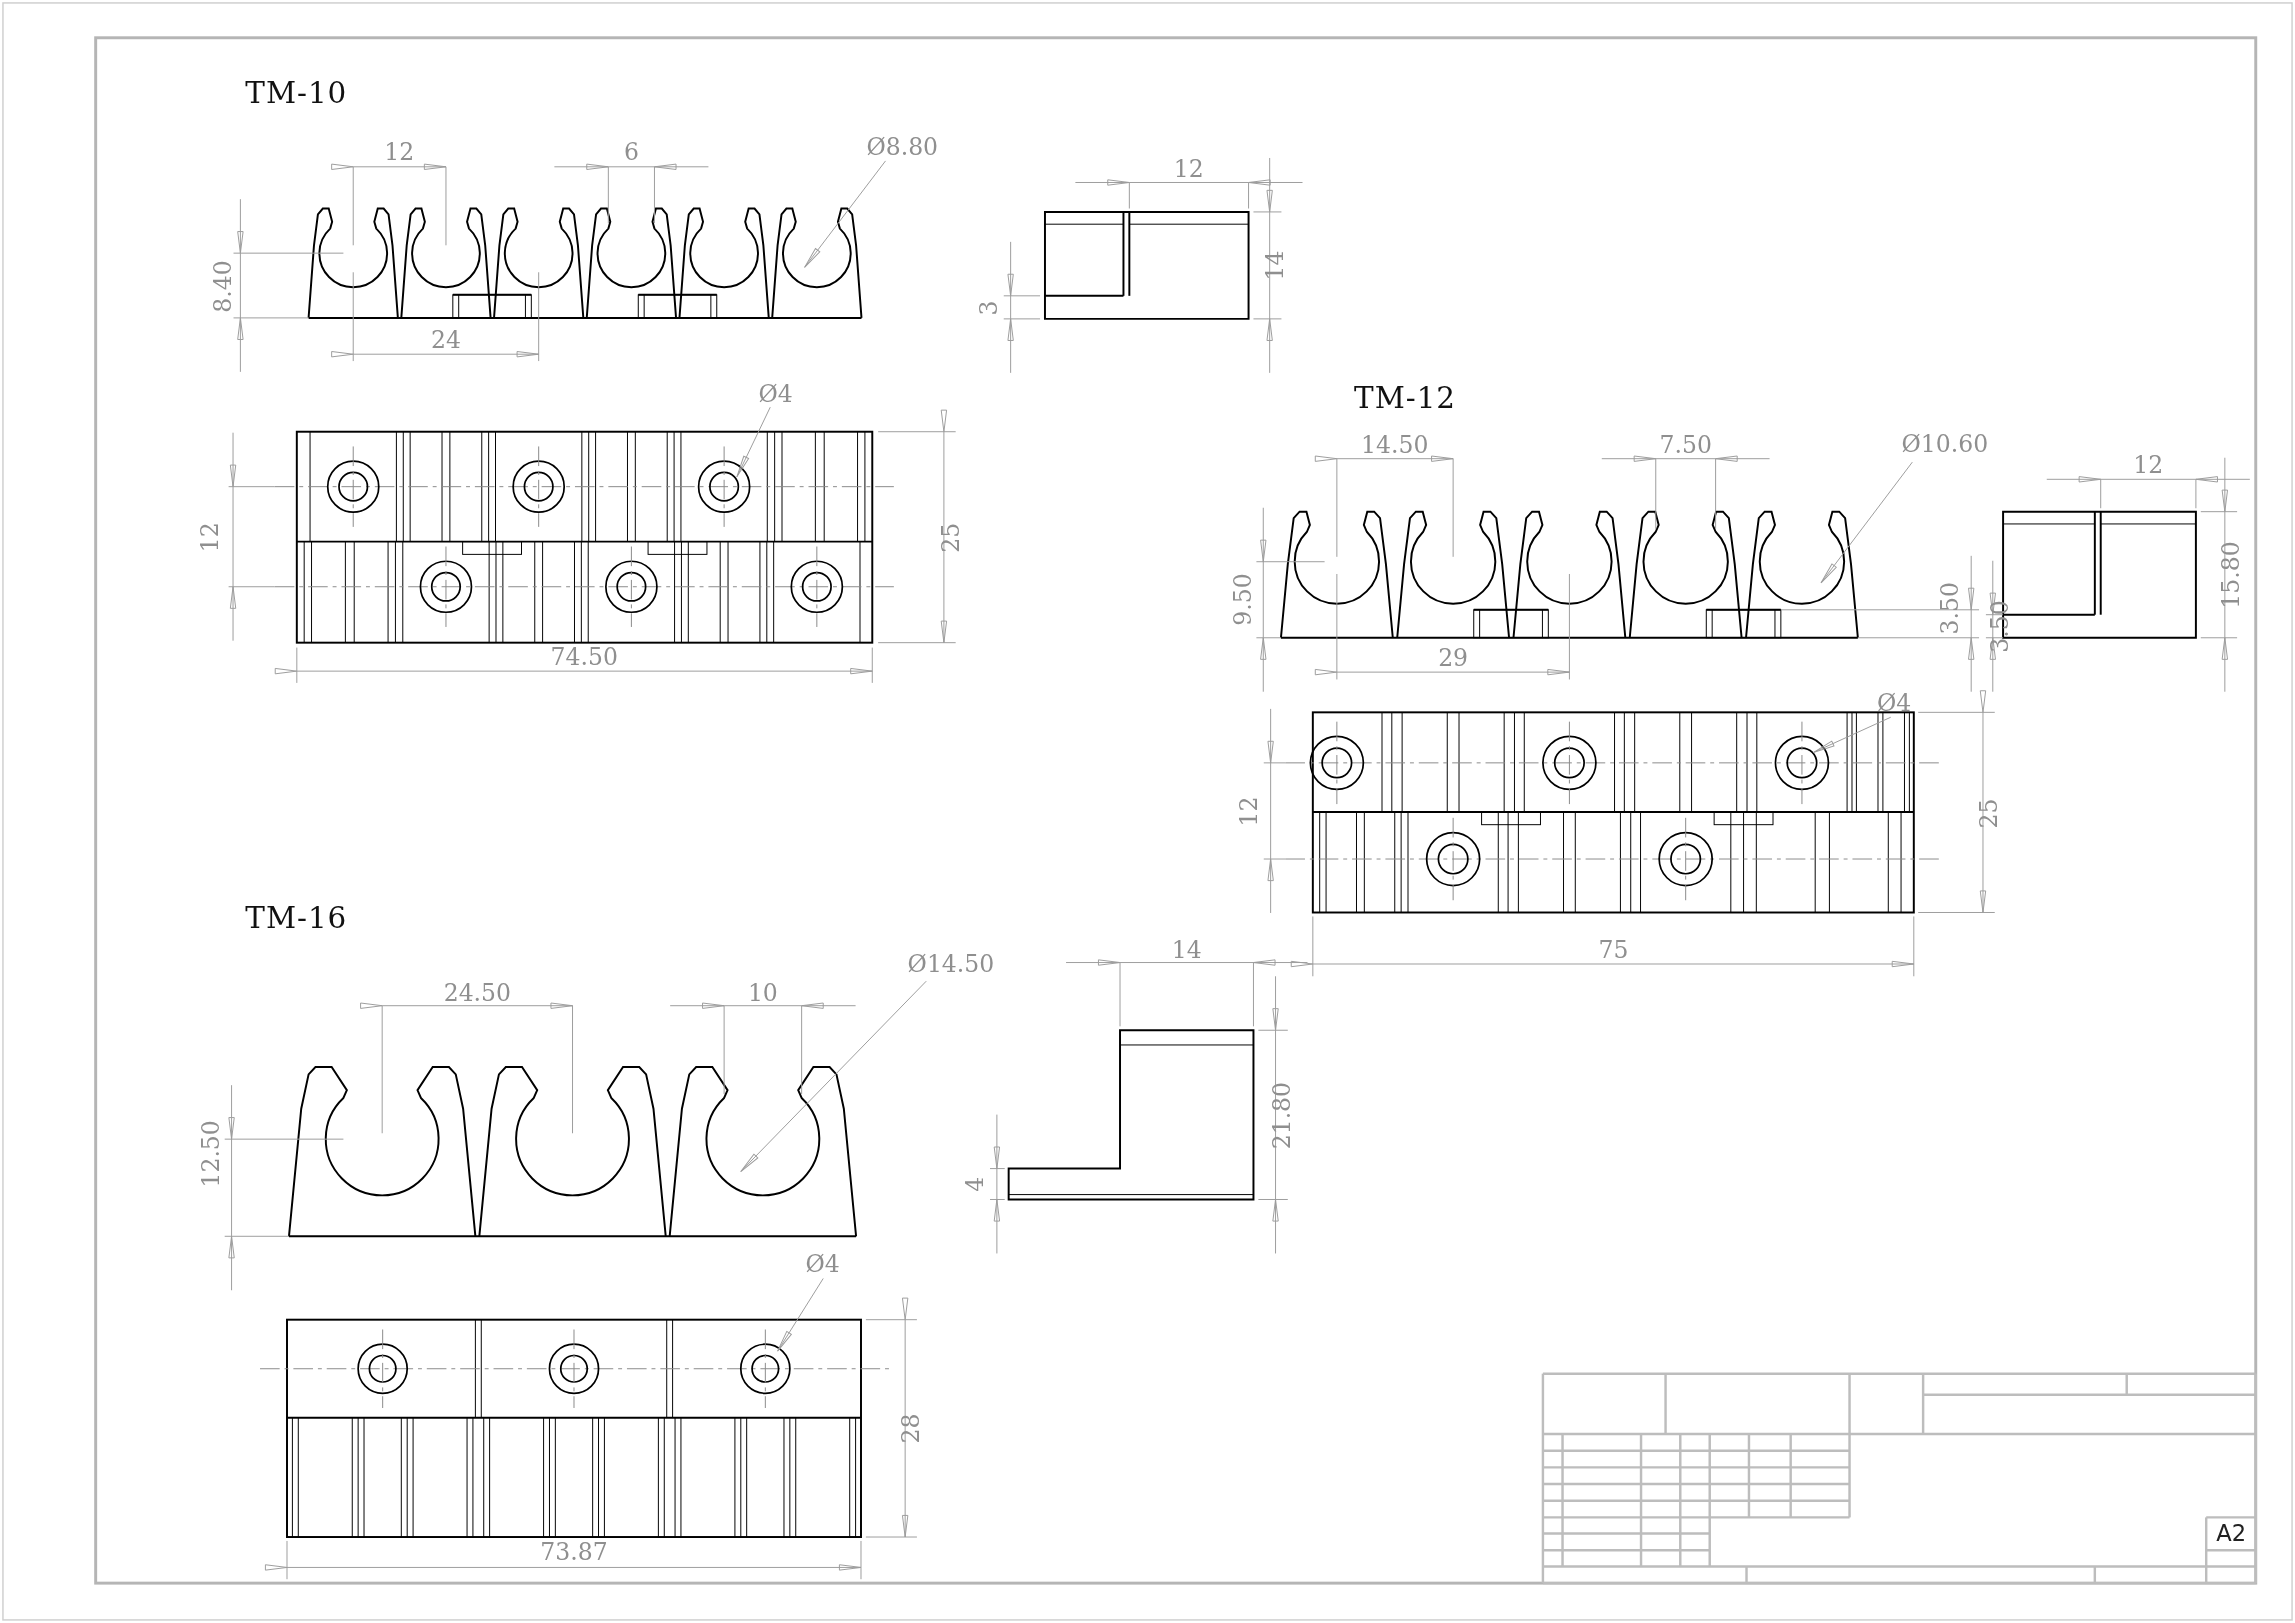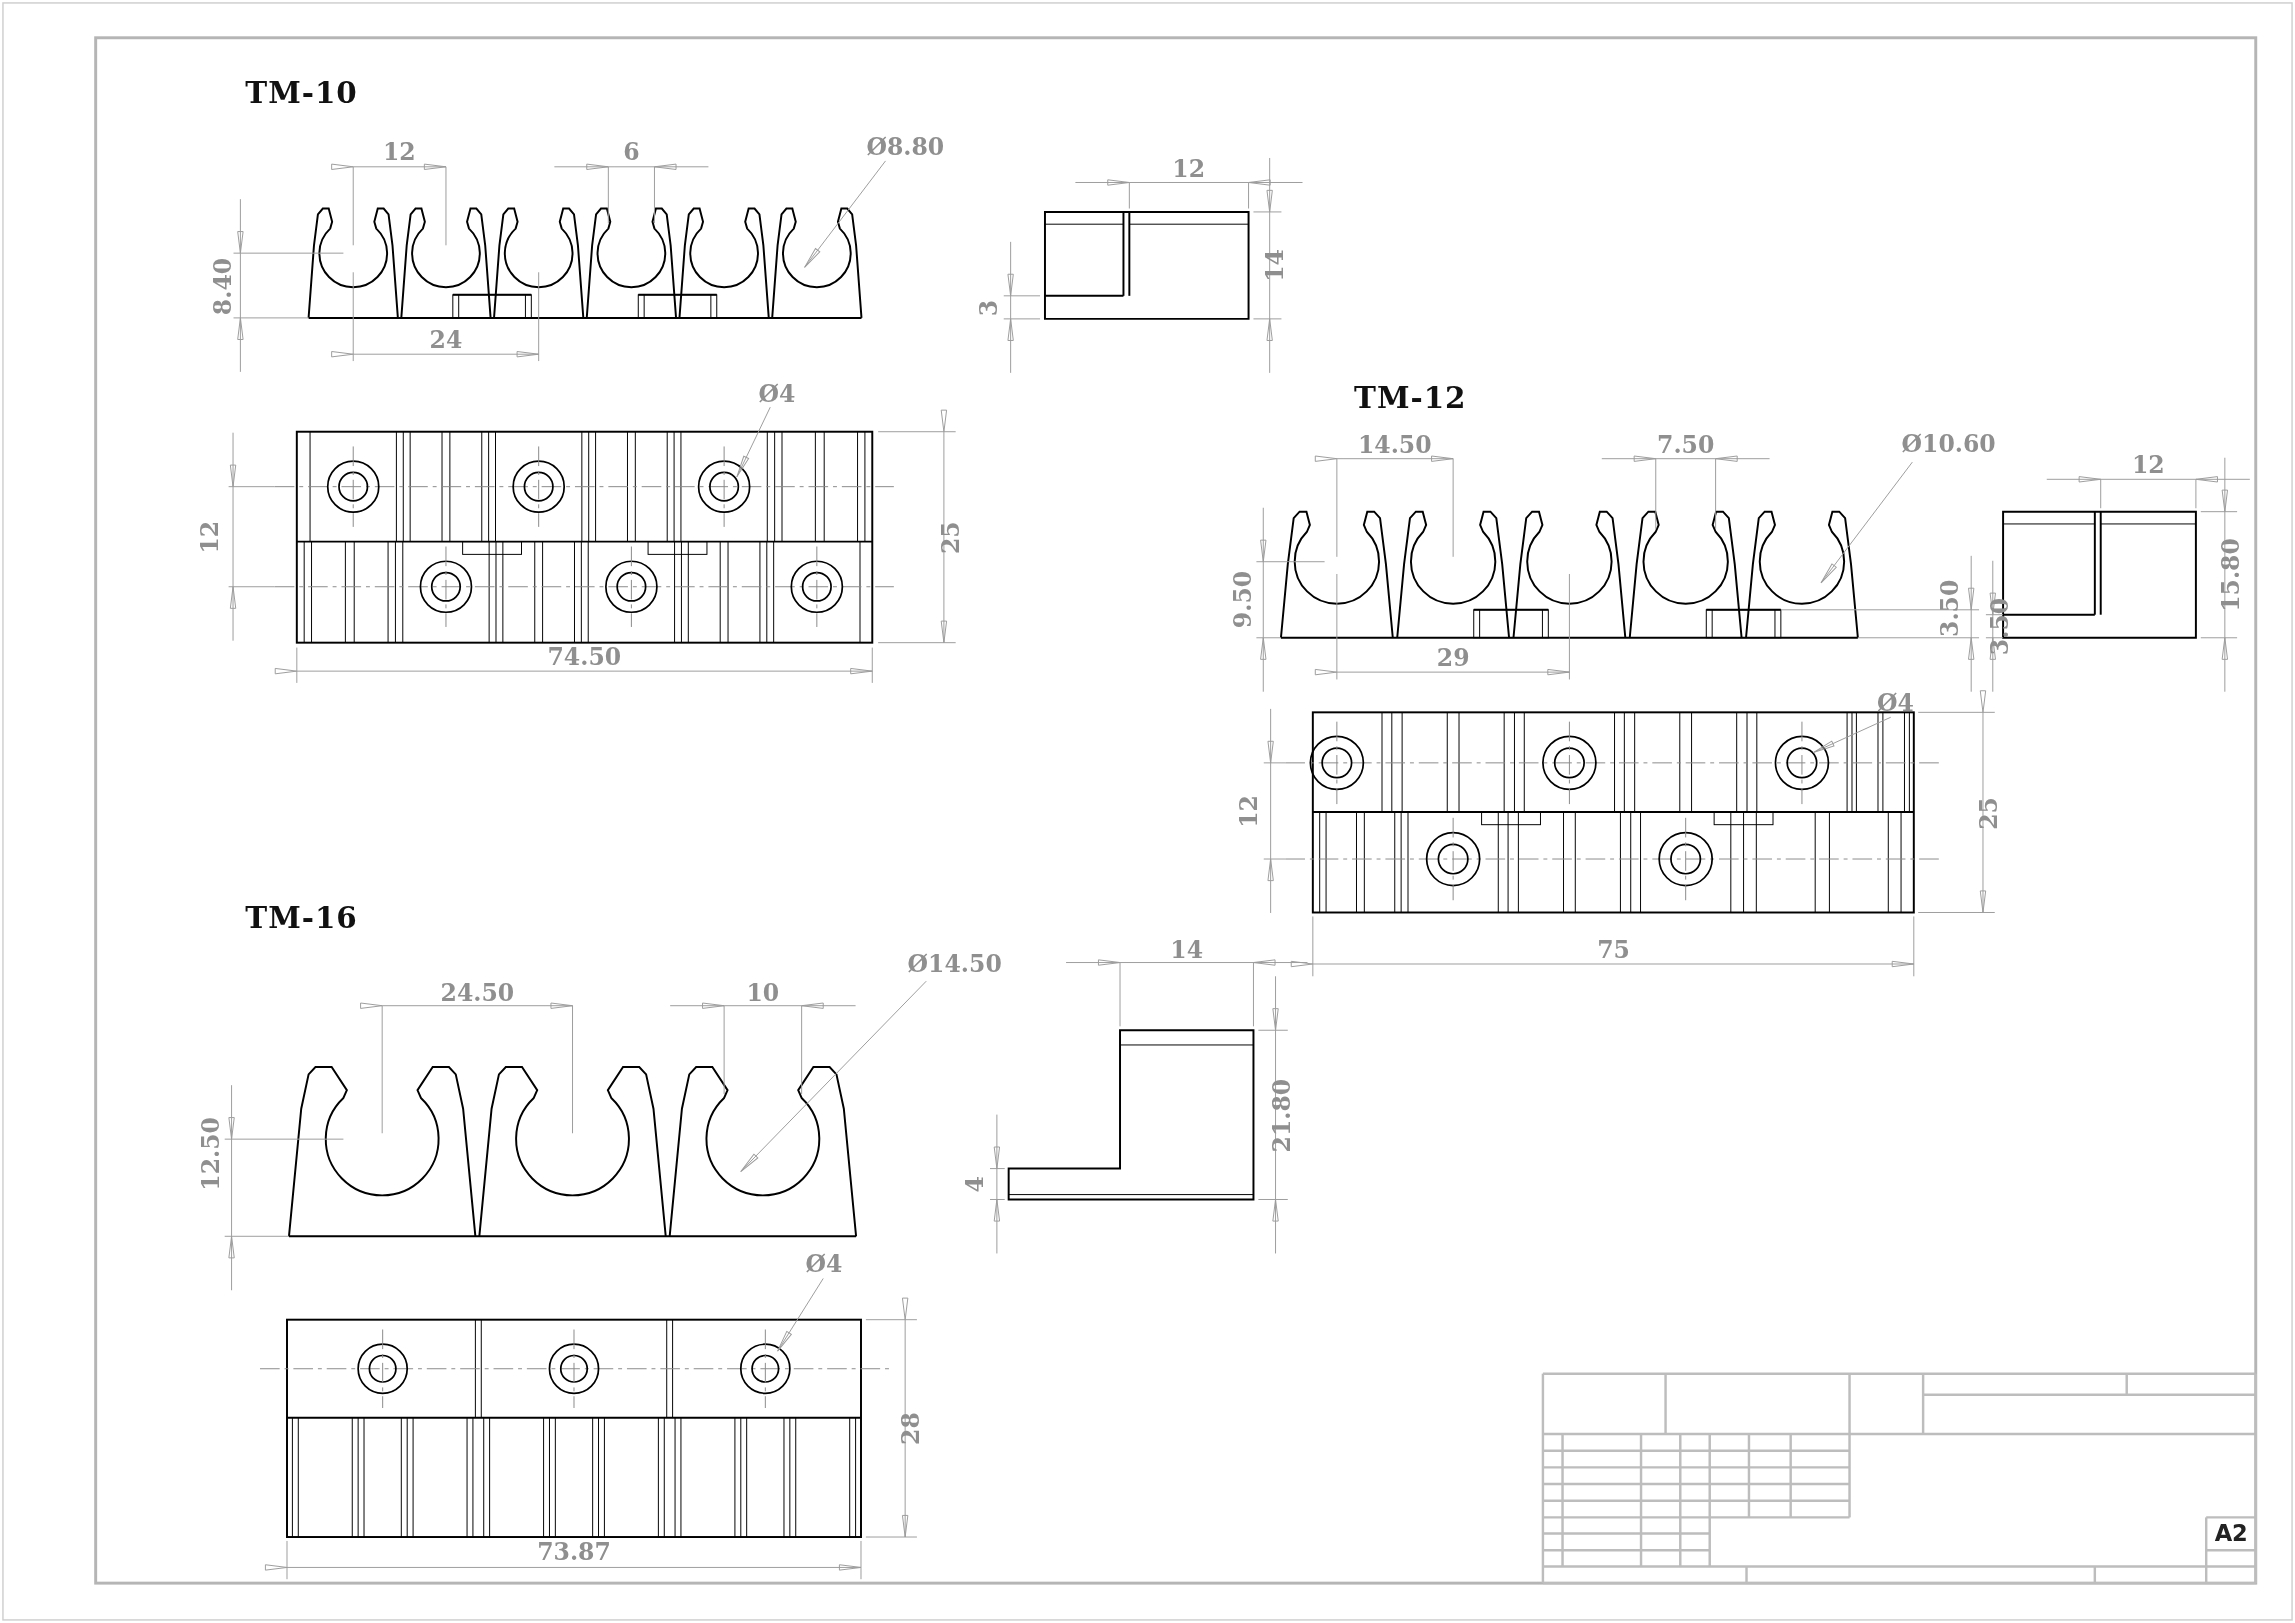--- a/index.html
+++ b/index.html
@@ -1,16 +1,16 @@
 <!DOCTYPE html>
 <html style="font-size:7.9px"><head>
 <meta charset="utf-8">
 <style>
   html,body{margin:0;padding:0;background:#ffffff;}
-  .sheet-wrap{width:100%;font-weight:bold;}
+  .sheet-wrap{width:100%;}
   svg{display:block;width:100%;height:auto;background:#ffffff;}
   .t-part{font-family:"DejaVu Serif",serif;font-size:60px;fill:#111;letter-spacing:2px;}
   .t-dim{font-family:"DejaVu Serif",serif;font-size:48px;fill:#8f8f8f;}
   .t-a2{font-family:"DejaVu Sans",sans-serif;font-size:46px;fill:#222;}
   text{white-space:pre;}
 </style>
 </head>
 <body>
 
 <div class="sheet-wrap">

